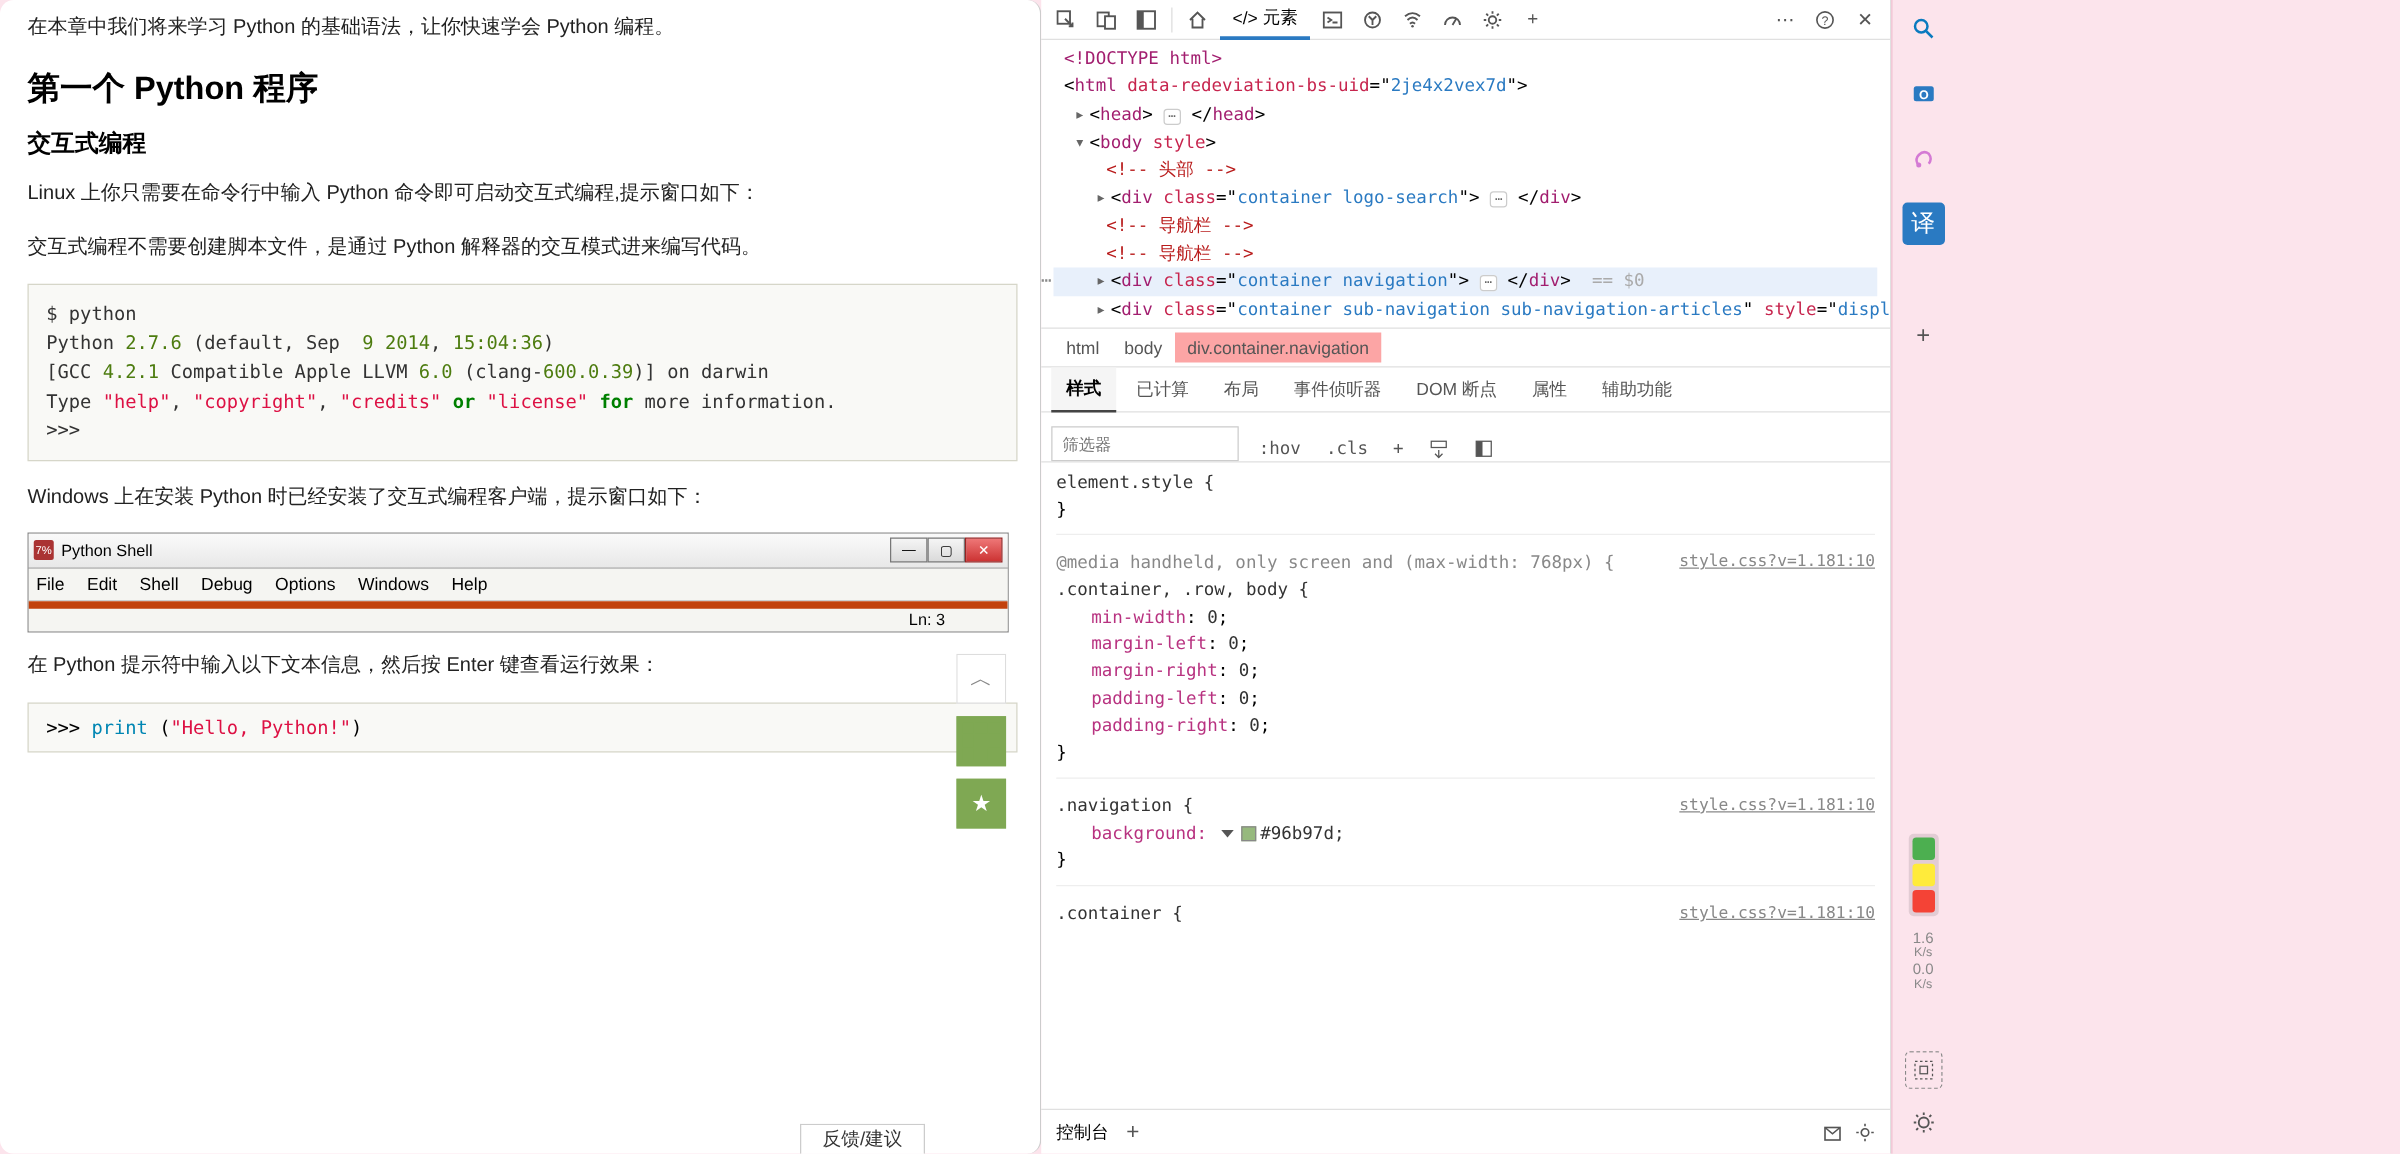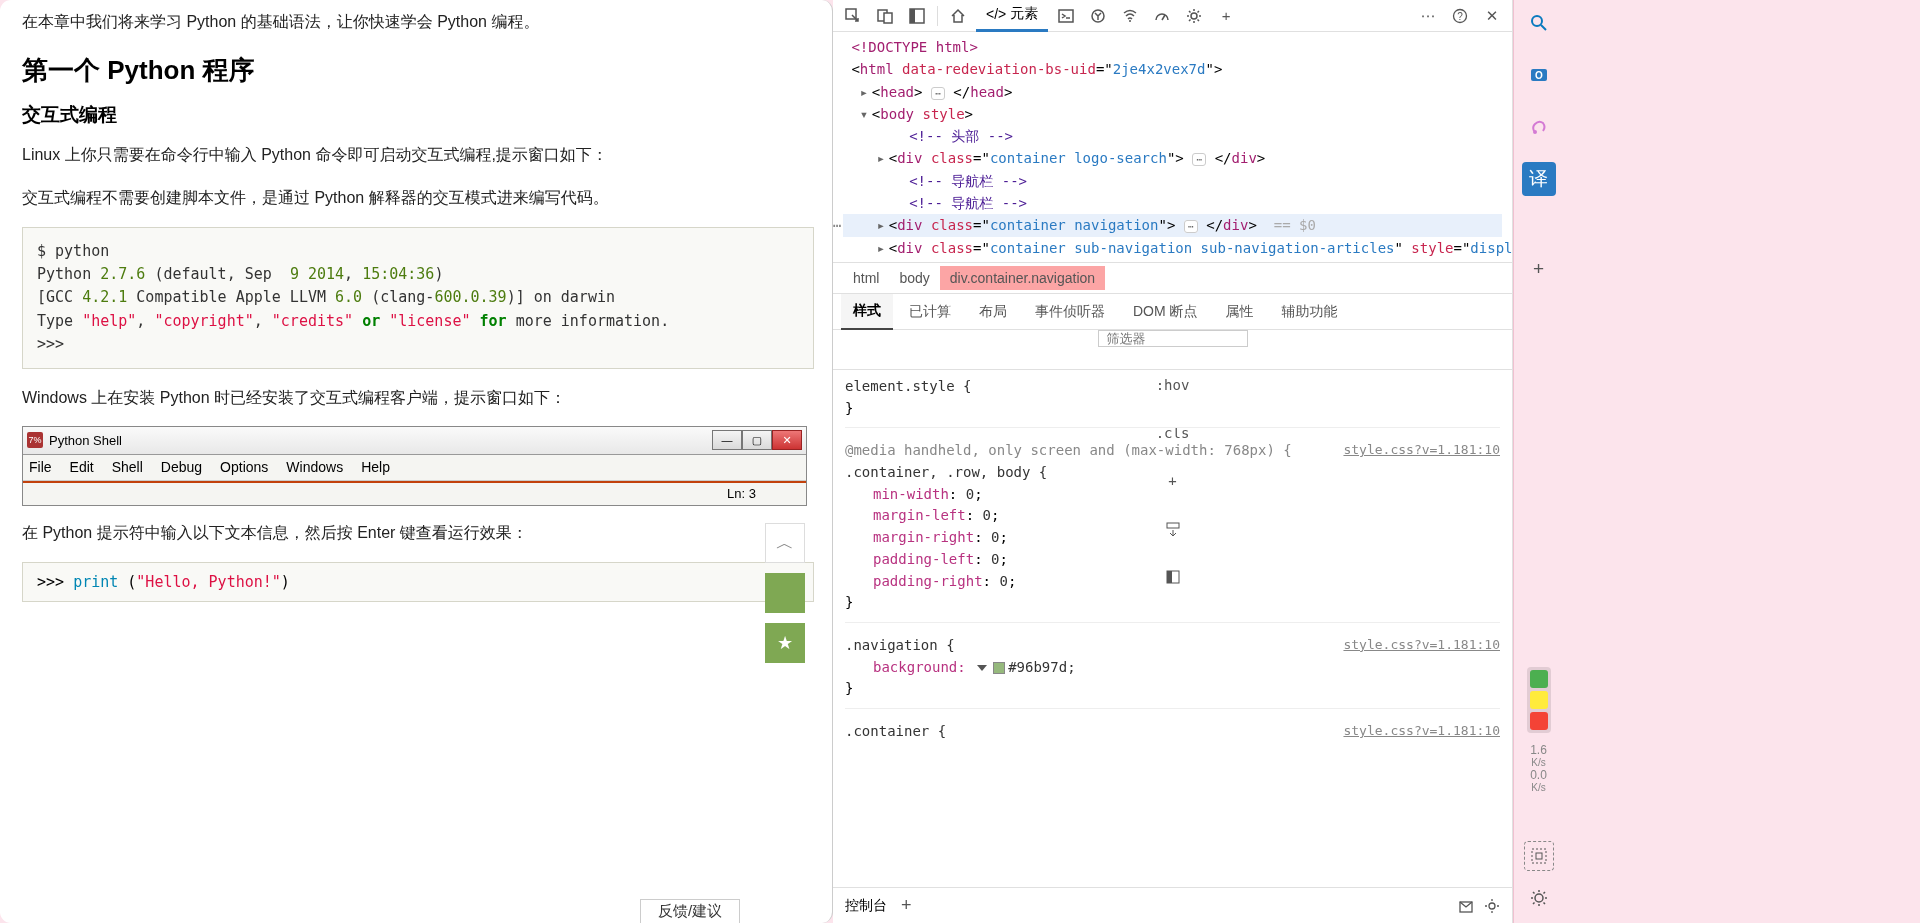--- a/index.html
+++ b/index.html
@@ -18,21 +18,21 @@
 .num { color: #4d7c0f; }
 .comment { color: #666; }
 .shell-window { border: 1px solid #888; margin: 10px 0; width: 785px; background: #fff; }
 .shell-titlebar { height: 28px; background: linear-gradient(#fafafa, #e8e8e8); border-bottom: 1px solid #999; display: flex; align-items: center; padding: 0 4px; font-size: 13px; }
 .shell-icon { width: 16px; height: 16px; background: #aa3333; border-radius: 2px; margin-right: 6px; display: flex; align-items: center; justify-content: center; color: #fff; font-size: 9px; }
 .win-btns { margin-left: auto; display: flex; gap: 0; }
 .win-btn { width: 30px; height: 20px; border: 1px solid #777; background: linear-gradient(#f5f5f5,#dadada); display: flex; align-items: center; justify-content: center; font-size: 11px; }
 .win-btn.close { background: linear-gradient(#e77,#c33); color: #fff; border-color: #922; }
 .shell-menu { height: 26px; background: #f5f5f2; border-bottom: 1px solid #ccc; display: flex; align-items: center; padding: 0 6px; font-size: 14px; gap: 18px; }
 .shell-body { padding: 6px 8px; font-family: Consolas, monospace; font-size: 15px; line-height: 1.3; min-height: 140px; white-space: pre-wrap; color: #000; }
-.shell-status { height: 24px; border-top: 2px solid #c2410c; display: flex; align-items: center; justify-content: flex-end; padding: 0 50px 0 8px; font-size: 13px; background: #f5f5f2; }
+.shell-status { height: 24px; border-top: 6px solid #c2410c; display: flex; align-items: center; justify-content: flex-end; padding: 0 50px 0 8px; font-size: 13px; background: #f5f5f2; }
 .codebox2 { background: #f9f9f6; border: 1px solid #d6d6c9; padding: 10px 14px; margin: 14px 0 0; font-family: Consolas, monospace; font-size: 15px; }
 .kw2 { color: #0086b3; }
 .feedback-btn { position: fixed; left: 640px; bottom: 0; width: 100px; height: 24px; background: #fff; border: 1px solid #ccc; border-bottom: none; display: flex; align-items: center; justify-content: center; font-size: 15px; color: #333; }
 .side-widgets { position: fixed; left: 765px; bottom: 260px; display: flex; flex-direction: column; gap: 10px; }
 .side-widget { width: 40px; height: 40px; background: #fff; border: 1px solid #ddd; display: flex; align-items: center; justify-content: center; color: #888; font-size: 18px; }
 .side-widget.green { background: #7fa853; color: #fff; border-color: #7fa853; }
 .side-widget.green.star { }
 .qr { width: 30px; height: 30px; display: grid; grid-template-columns: repeat(3,1fr); grid-template-rows: repeat(3,1fr); gap: 1px; }
 .qr span { background: #7fa853; }
 .qr span:nth-child(5){background:transparent;}
@@ -46,33 +46,33 @@
 .dt-sep { width: 1px; height: 20px; background: #ddd; margin: 0 2px; }
 .dt-spacer { flex: 1; }
 .dom-tree { flex: 0 0 230px; overflow: auto; padding: 4px 10px; font-family: Consolas, monospace; font-size: 14px; line-height: 1.45; position: relative; }
 .dom-tree::-webkit-scrollbar { width: 14px; height: 14px;}
 .dom-tree::-webkit-scrollbar-thumb { background: #999; border-radius: 7px; }
 .dom-tree::-webkit-scrollbar-track { background: #eee; }
 .dom-line { white-space: nowrap; padding: 1px 0; }
 .dom-line .tag { color: #a21e6f; }
 .dom-line .attr { color: #c7254e; }
 .dom-line .val { color: #2a7ac2; }
-.dom-line .comment { color: #4c1d95; margin-left: 24px; }
+.dom-line .comment { color: #b91c1c; }
 .dom-line.sel { background: #e8f0fb; }
 .dom-line .dim { color: #aaa; }
 .dom-line .arrow { color: #666; display: inline-block; width: 12px; }
 .dom-line .ellipsis { border: 1px solid #ccc; padding: 0 3px; font-size: 10px; border-radius: 3px; background: #fff; color: #666;}
 .dom-actions { position: absolute; left: 0; width: 20px; color: #888; }
 .breadcrumb { height: 32px; border-top: 1px solid #e0e0e0; border-bottom: 1px solid #e0e0e0; display: flex; align-items: center; padding: 0 10px; font-size: 14px; gap: 0; }
 .crumb { padding: 4px 10px; color: #555; cursor: pointer; }
 .crumb.active { background: #fca5a5; }
 .styles-tabs { height: 36px; border-bottom: 1px solid #e0e0e0; display: flex; align-items: center; padding: 0 8px; gap: 4px; font-size: 14px; }
 .styles-tab { padding: 8px 12px; color: #555; cursor: pointer; }
 .styles-tab.active { border-bottom: 2px solid #444; color: #000; background: #f5f5f5; font-weight: bold;}
-.filter-row { height: 40px; border-bottom: 1px solid #e0e0e0; display: flex; align-items: center; padding: 0 8px; gap: 28px; flex-direction: column; }
+.filter-row { height: 40px; border-bottom: 1px solid #e0e0e0; display: flex; align-items: flex-end; padding: 0 8px; gap: 12px; }
 .filter-input { width: 150px; height: 28px; border: 1px solid #ccc; padding: 0 8px; font-size: 13px; }
 .filter-btn { font-family: Consolas, monospace; font-size: 14px; color: #555; cursor: pointer; padding: 2px 4px; }
 .styles-body { flex: 1; overflow: auto; padding: 6px 12px; font-family: Consolas, monospace; font-size: 14px; line-height: 1.55; }
 .styles-body::-webkit-scrollbar { width: 14px; }
 .styles-body::-webkit-scrollbar-thumb { background: #bbb; border-radius: 7px;}
 .rule { margin-bottom: 12px; position: relative; border-bottom: 1px solid #eee; padding-bottom: 8px;}
 .rule .link { position: absolute; right: 0; top: 0; color: #888; text-decoration: underline; font-size: 13px; cursor: pointer; }
 .rule .sel { color: #333; }
 .rule .prop { padding-left: 28px; }
 .rule .pname { color: #b83280; }

